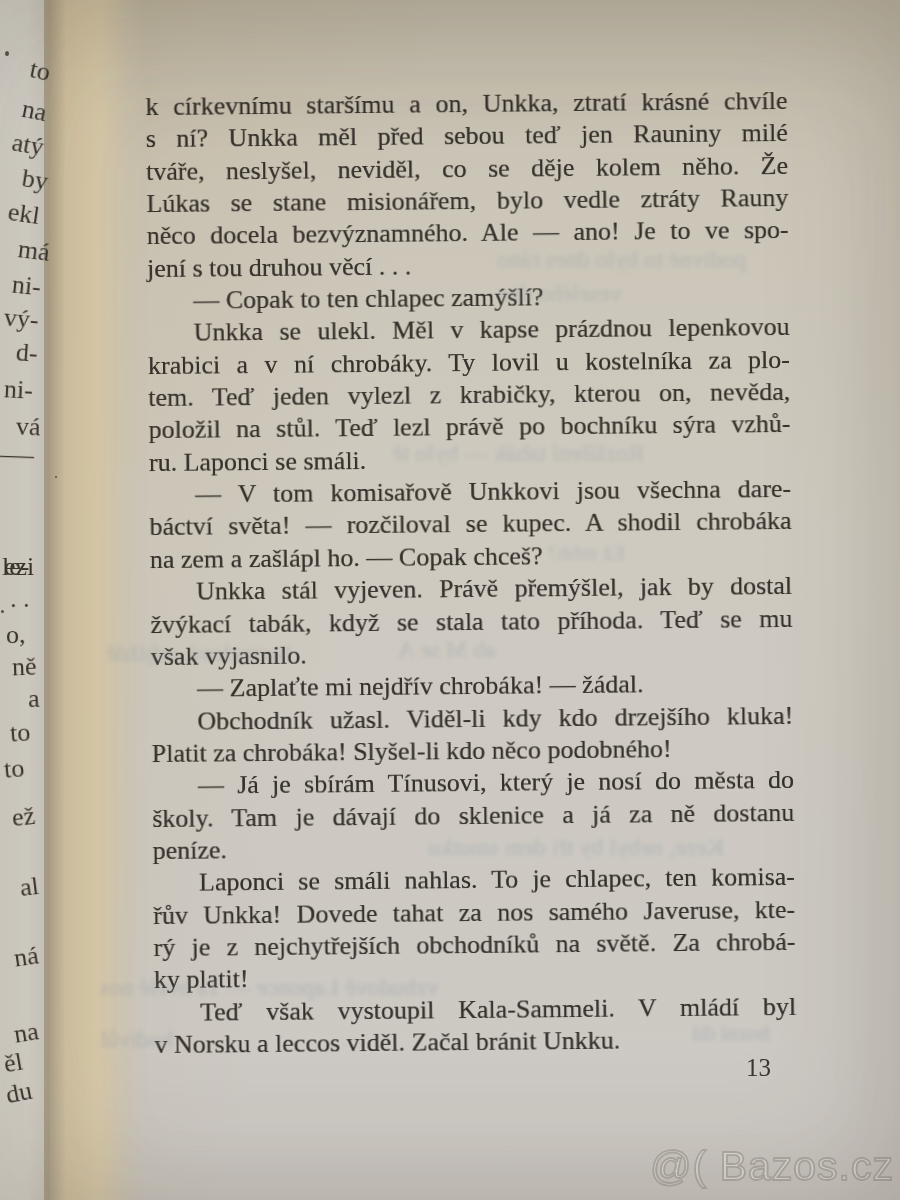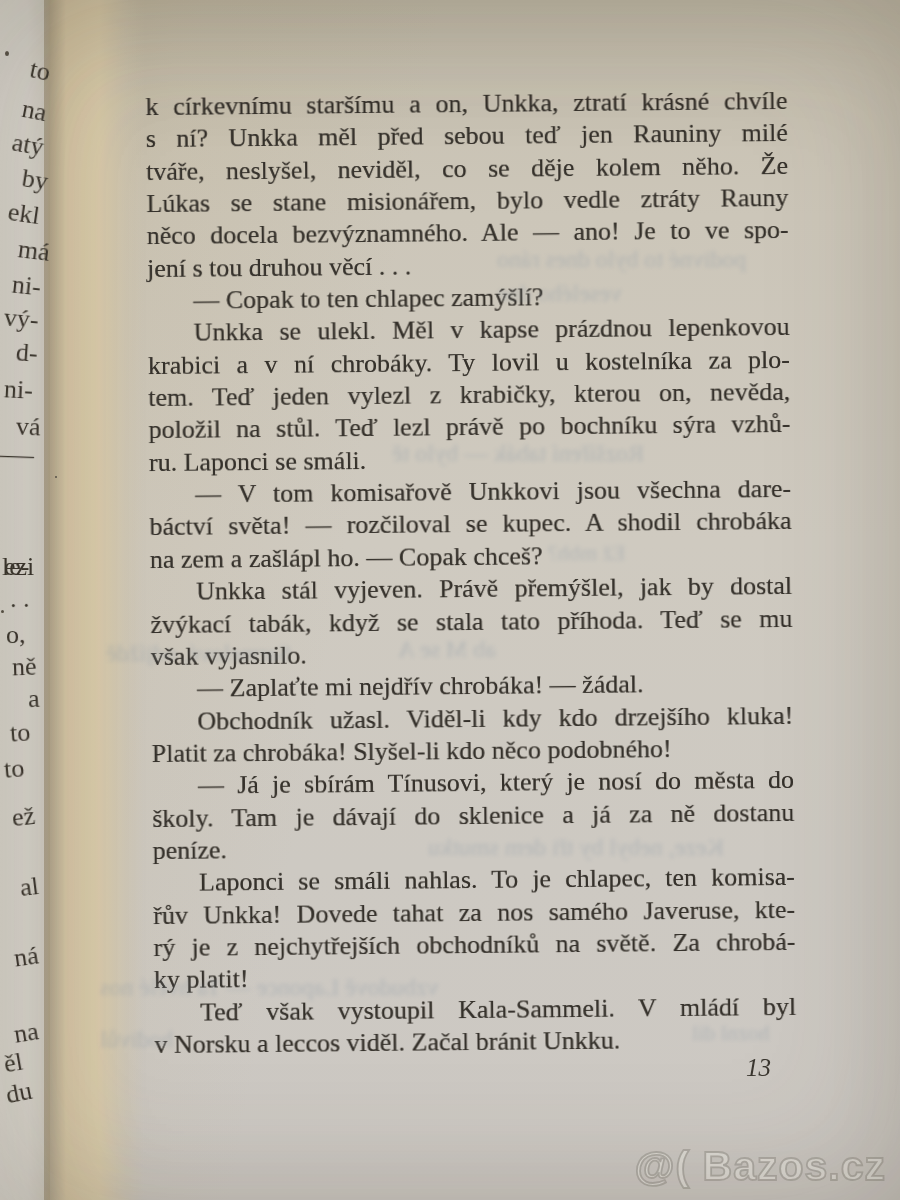--- a/index.html
+++ b/index.html
@@ -21,26 +21,26 @@
     background:linear-gradient(to right, rgba(146,132,104,0.55) 0%, rgba(216,200,166,0.95) 22%, rgba(219,204,170,0.9) 55%, rgba(210,199,174,0.45) 82%, rgba(205,197,176,0) 100%);}
   .frag{position:absolute;font-size:26px;color:#3a352e;filter:blur(0.4px);white-space:nowrap;}
   
   .text-block{position:absolute;left:150px;top:88px;width:642px;
     transform:rotate(-0.55deg);transform-origin:50% 50%;
     font-size:26px;line-height:32.35px;color:#34302a;
     filter:blur(0.35px);text-shadow:0 0 0.6px rgba(52,48,42,0.65);}
   .line{white-space:nowrap;text-align:left;}
   .line.j{white-space:normal;text-align:justify;text-align-last:justify;word-spacing:1px;}
   .line.ind{padding-left:46px;}
-  .page-number{position:absolute;left:746px;top:1054px;font-size:25px;font-style:italic;
+  .page-number{position:absolute;left:746px;top:1054px;font-size:25px;
     color:#3a362f;filter:blur(0.3px);}
   .ghost{position:absolute;font-size:24px;color:#8d9aa6;opacity:0.40;
     transform:scaleX(-1);filter:blur(2.1px);white-space:nowrap;}
-  .watermark{position:absolute;right:14px;top:1143px;font-family:"Liberation Sans",sans-serif;
-    font-size:41px;font-weight:bold;letter-spacing:1px;
+  .watermark{position:absolute;right:6px;top:1143px;font-family:"Liberation Sans",sans-serif;
+    font-size:41px;font-weight:normal;letter-spacing:1px;
     color:rgba(216,213,206,0.26);-webkit-text-stroke:1.8px rgba(168,165,158,0.85);
     text-shadow:0 0 1px rgba(235,233,228,0.6);}
   .speck{position:absolute;background:#5b564c;border-radius:50%;}
 </style>
 </head>
 <body>
 
 <div class="photo">
   <div class="facing-edge"></div>
   <div class="gutter"></div>

